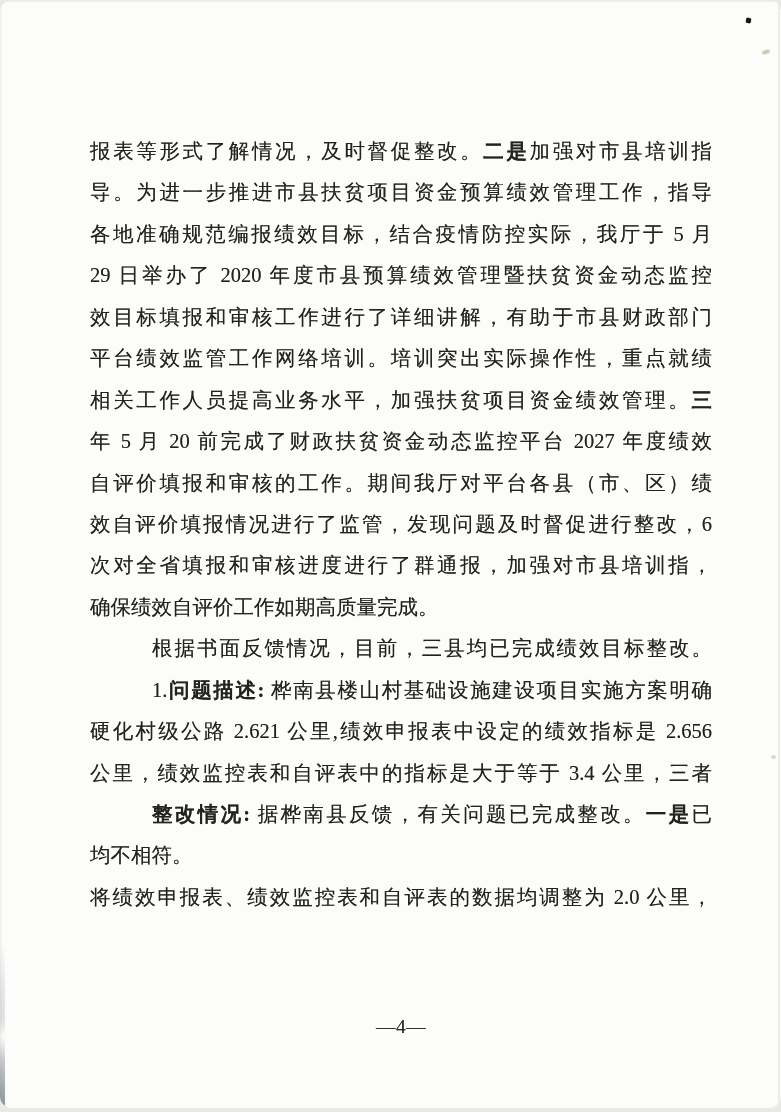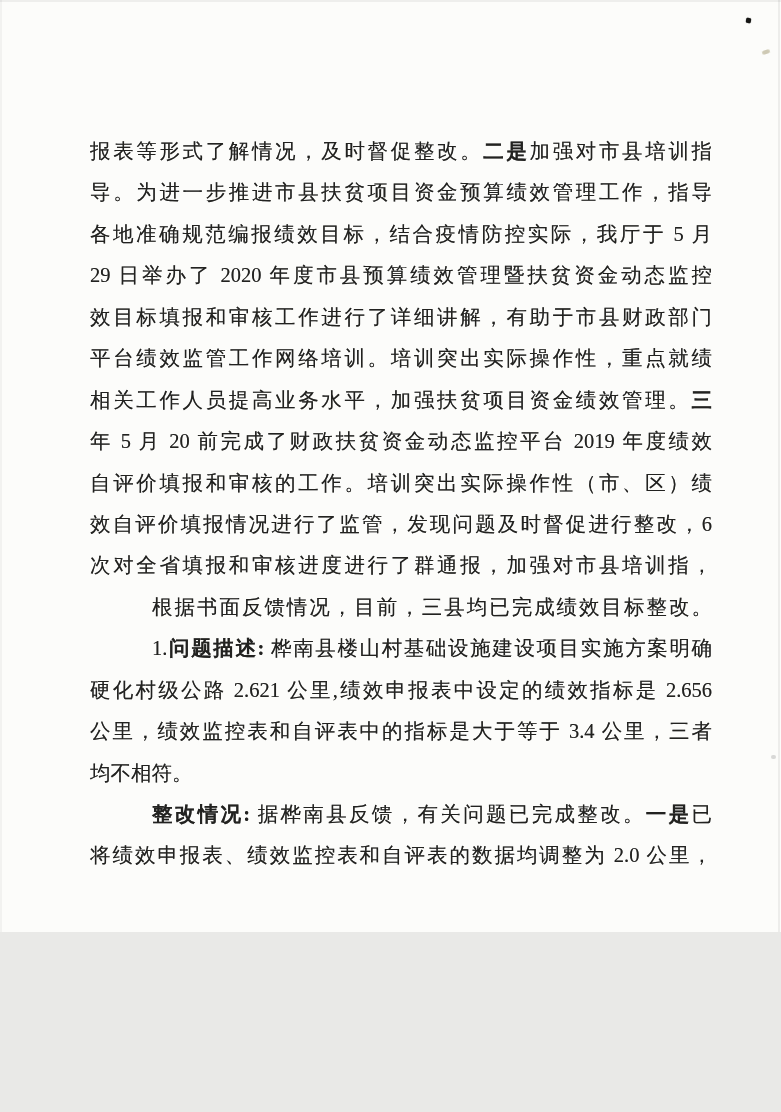--- a/index.html
+++ b/index.html
@@ -3,24 +3,25 @@
 <meta charset="utf-8">
 <style>
   html, body {
     margin: 0; padding: 0;
     width: 781px; height: 1112px;
     background: #e9e9e7;
     font-family: "Liberation Serif", "DejaVu Serif", serif;
   }
   .page {
     position: relative;
-    width: 781px; height: 932px;
+    width: 781px; height: 1108px;
     background: #fcfcfa;
     overflow: hidden;
     color: #1e1e1e;
+    border-radius: 12px;
   }
   .text-block {
     position: absolute;
     left: 90px; top: 131px;
     width: 622px;
   }
   .line {
     height: 41.45px;
     line-height: 41.45px;
     font-size: 20.5px;
@@ -88,30 +89,31 @@
 
 <div class="page">
   <div class="text-block">
       <div class="line fill"><span>报表等形式了解情况，及时督促整改。</span><span class="b">二是</span><span>加强对市县培训指</span></div>
       <div class="line fill"><span>导。为进一步推进市县扶贫项目资金预算绩效管理工作，指导</span></div>
       <div class="line fill"><span>各地准确规范编报绩效目标，结合疫情防控实际，我厅于 5 月</span></div>
       <div class="line fill"><span>29 日举办了 2020 年度市县预算绩效管理暨扶贫资金动态监控</span></div>
       <div class="line fill"><span>效目标填报和审核工作进行了详细讲解，有助于市县财政部门</span></div>
       <div class="line fill"><span>平台绩效监管工作网络培训。培训突出实际操作性，重点就绩</span></div>
       <div class="line fill"><span>相关工作人员提高业务水平，加强扶贫项目资金绩效管理。</span><span class="b">三</span></div>
-      <div class="line fill"><span>年 5 月 20 前完成了财政扶贫资金动态监控平台 2019 年度绩效</span></div>
-      <div class="line fill"><span>自评价填报和审核的工作。培训突出实际操作性（市、区）绩</span></div>
+      <div class="line fill"><span>年 5 月 20 前完成了财政扶贫资金动态监控平台 2027 年度绩效</span></div>
+      <div class="line fill"><span>自评价填报和审核的工作。期间我厅对平台各县（市、区）绩</span></div>
       <div class="line fill"><span>效自评价填报情况进行了监管，发现问题及时督促进行整改，6</span></div>
       <div class="line fill"><span>次对全省填报和审核进度进行了群通报，加强对市县培训指，</span></div>
+      <div class="line"><span>确保绩效自评价工作如期高质量完成。</span></div>
       <div class="line fill indent"><span>根据书面反馈情况，目前，三县均已完成绩效目标整改。</span></div>
       <div class="line fill indent"><span>1.</span><span class="b">问题描述:</span><span> 桦南县楼山村基础设施建设项目实施方案明确</span></div>
       <div class="line fill"><span>硬化村级公路 2.621 公里,绩效申报表中设定的绩效指标是 2.656</span></div>
       <div class="line fill"><span>公里，绩效监控表和自评表中的指标是大于等于 3.4 公里，三者</span></div>
+      <div class="line fill indent"><span class="b">整改情况:</span><span> 据桦南县反馈，有关问题已完成整改。</span><span class="b">一是</span><span>已</span></div>
       <div class="line"><span>均不相符。</span></div>
-      <div class="line fill indent"><span class="b">整改情况:</span><span> 据桦南县反馈，有关问题已完成整改。</span><span class="b">一是</span><span>已</span></div>
       <div class="line fill"><span>将绩效申报表、绩效监控表和自评表的数据均调整为 2.0 公里，</span></div>
     </div>
   <div class="footer">—4—</div>
 
   <div class="artifact edge-top"></div>
   <div class="artifact edge-left"></div>
   <div class="artifact edge-right"></div>
   <div class="artifact dot-tr"></div>
   <div class="artifact smudge-tr"></div>
   <div class="artifact speck-mid-r"></div>

